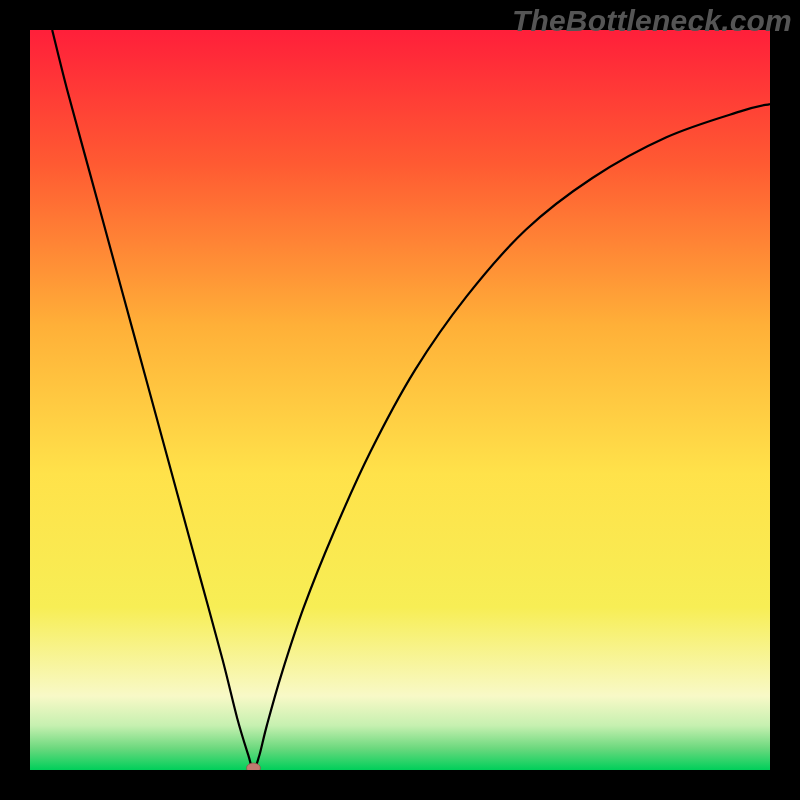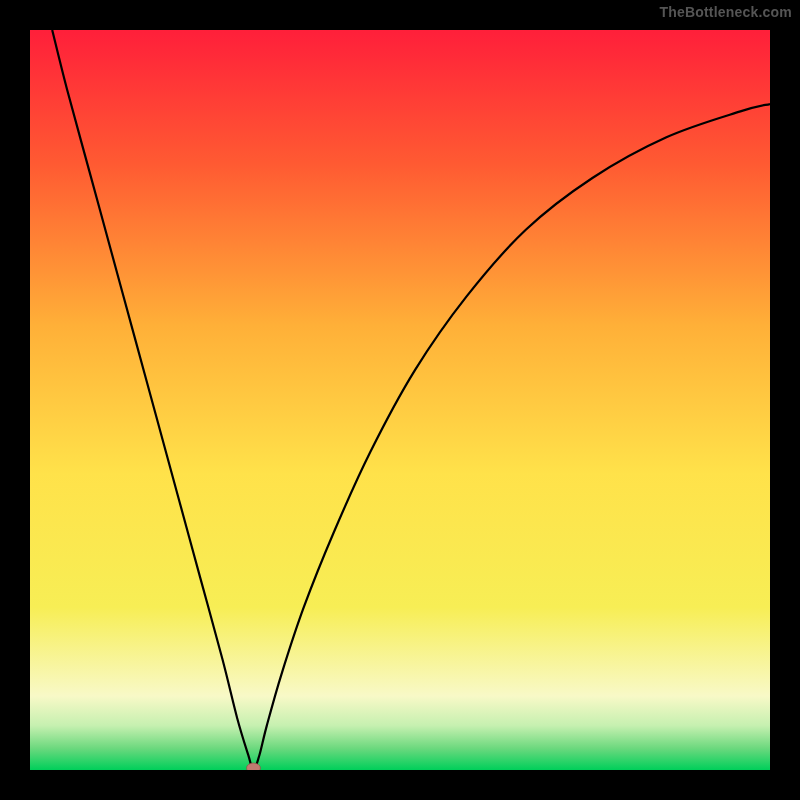--- a/index.html
+++ b/index.html
@@ -9,24 +9,25 @@
     background: #000;
     position: relative;
     font-family: Arial, Helvetica, sans-serif;
     overflow: hidden;
   }
   .watermark {
     position: absolute;
     top: 4px;
     right: 8px;
     color: #555;
-    font-size: 14px;
+    font-size: 30px;
     font-weight: 600;
     letter-spacing: 0.2px;
     z-index: 10;
+    font-style: italic;
   }
   .plot-wrap {
     position: absolute;
     left: 30px;
     top: 30px;
     width: 740px;
     height: 740px;
     background: #000;
   }
   .plot-wrap svg {

